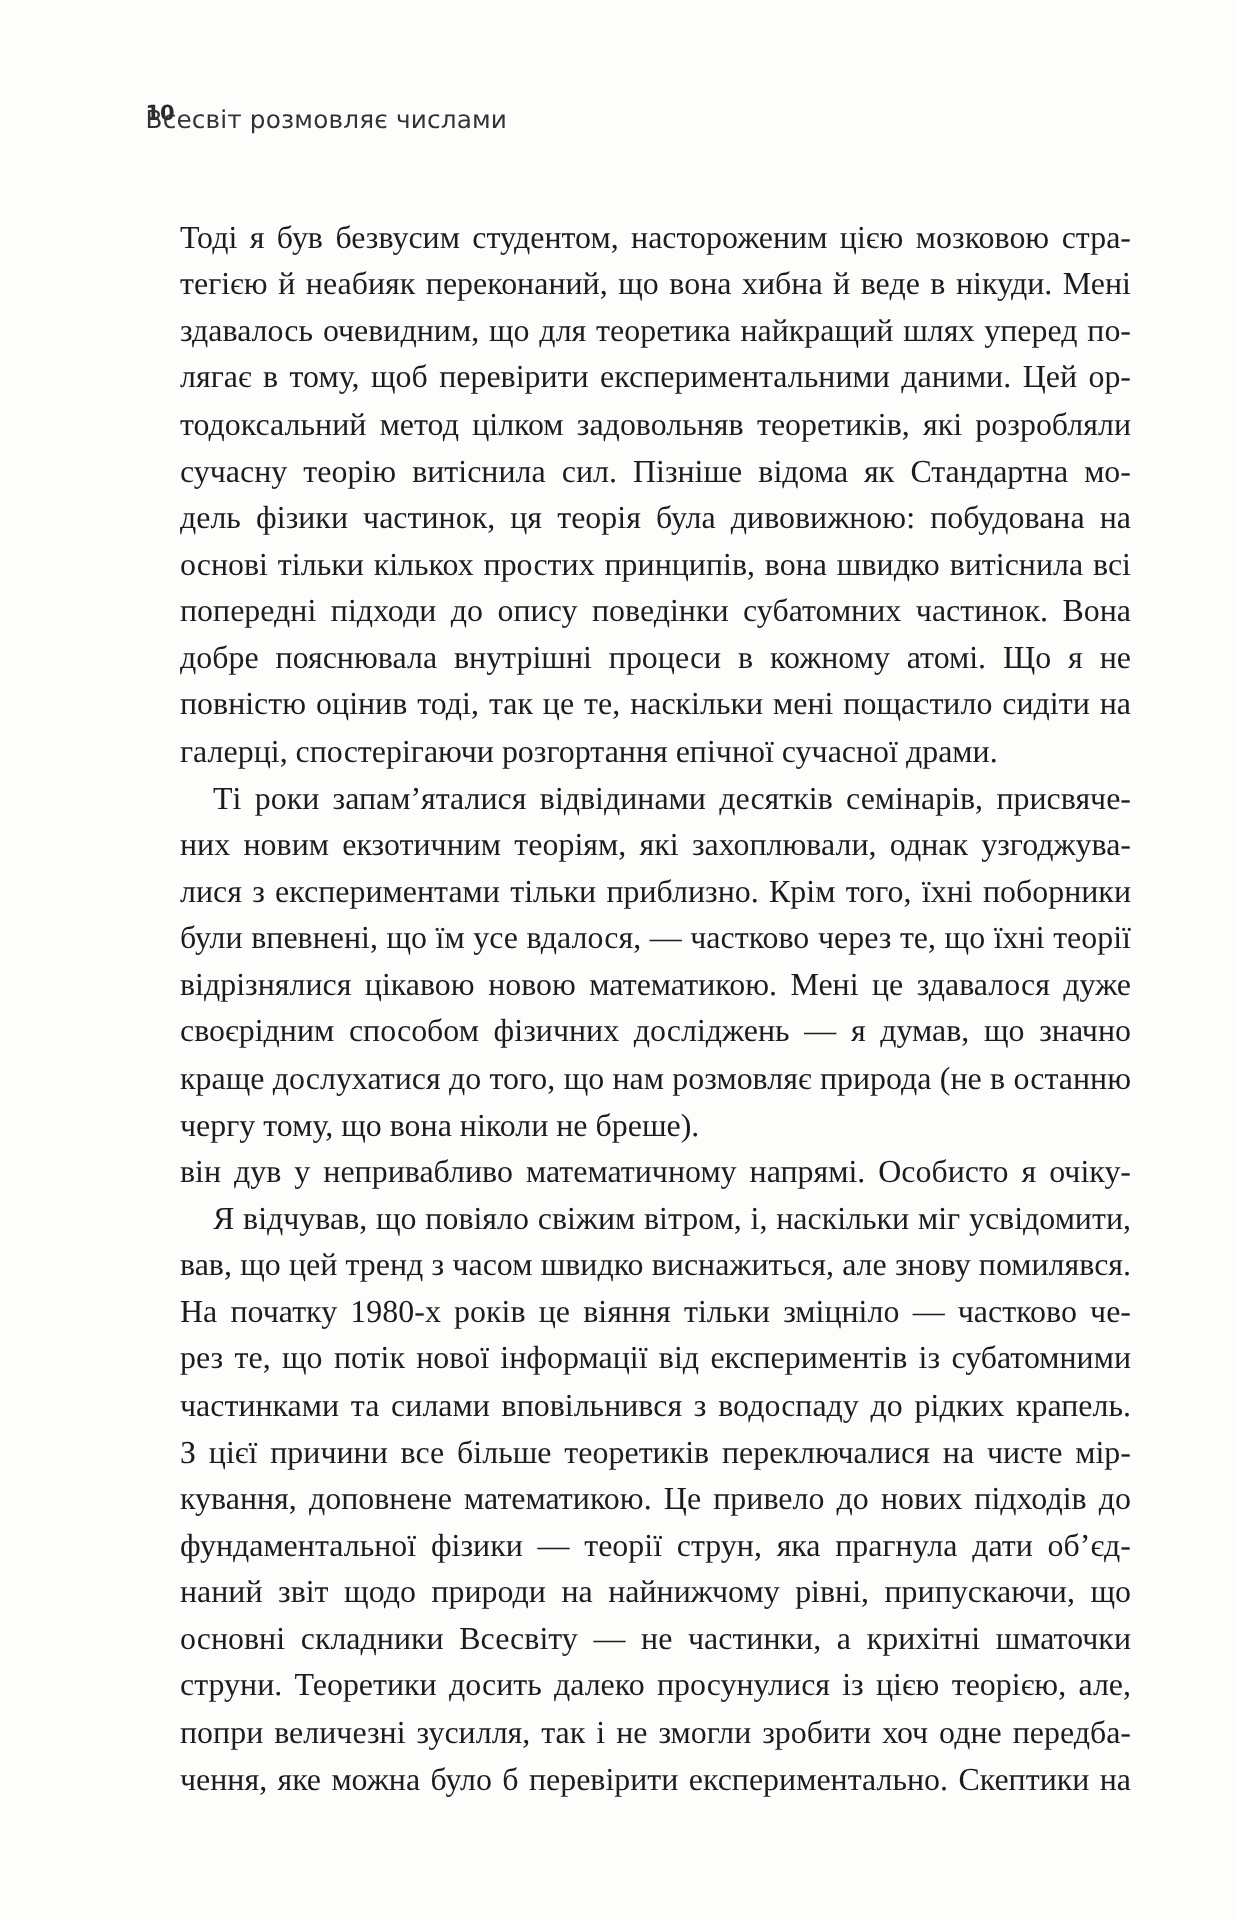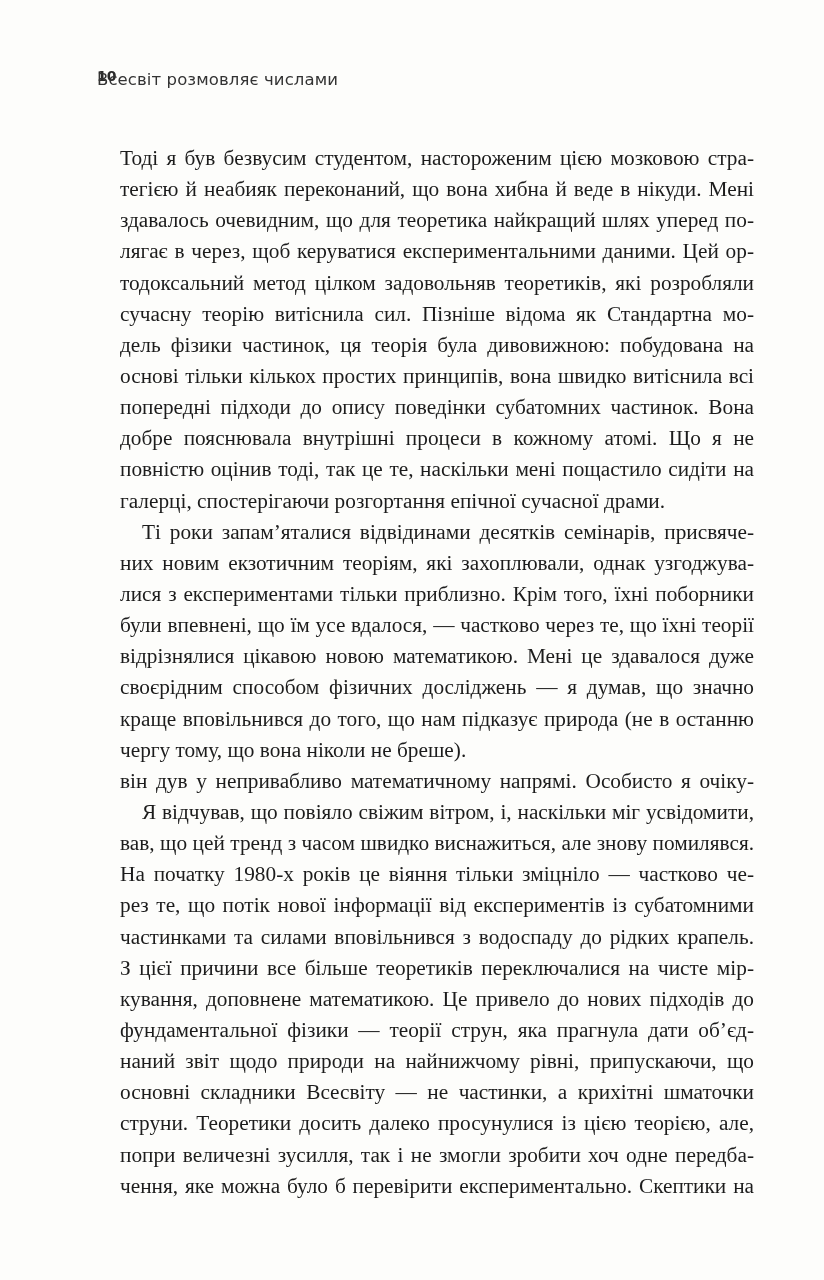--- a/index.html
+++ b/index.html
@@ -45,38 +45,38 @@
 <div class="header">
   <span class="page-num">10</span>
   <span class="running-title">Всесвіт розмовляє числами</span>
 </div>
 
 <div class="body-text" id="body-text">
     <div>
       <div class="line">Тоді я був безвусим студентом, настороженим цією мозковою стра-</div>
       <div class="line">тегією й неабияк переконаний, що вона хибна й веде в нікуди. Мені</div>
       <div class="line">здавалось очевидним, що для теоретика найкращий шлях уперед по-</div>
-      <div class="line">лягає в через, щоб керуватися експериментальними даними. Цей ор-</div>
+      <div class="line">лягає в тому, щоб перевірити експериментальними даними. Цей ор-</div>
       <div class="line">тодоксальний метод цілком задовольняв теоретиків, які розробляли</div>
       <div class="line">сучасну теорію витіснила сил. Пізніше відома як Стандартна мо-</div>
       <div class="line">дель фізики частинок, ця теорія була дивовижною: побудована на</div>
       <div class="line">основі тільки кількох простих принципів, вона швидко витіснила всі</div>
       <div class="line">попередні підходи до опису поведінки субатомних частинок. Вона</div>
       <div class="line">добре пояснювала внутрішні процеси в кожному атомі. Що я не</div>
       <div class="line">повністю оцінив тоді, так це те, наскільки мені пощастило сидіти на</div>
       <div class="line last">галерці, спостерігаючи розгортання епічної сучасної драми.</div>
     </div>
     <div>
       <div class="line indent">Ті роки запам’яталися відвідинами десятків семінарів, присвяче-</div>
       <div class="line">них новим екзотичним теоріям, які захоплювали, однак узгоджува-</div>
       <div class="line">лися з експериментами тільки приблизно. Крім того, їхні поборники</div>
       <div class="line">були впевнені, що їм усе вдалося, — частково через те, що їхні теорії</div>
       <div class="line">відрізнялися цікавою новою математикою. Мені це здавалося дуже</div>
       <div class="line">своєрідним способом фізичних досліджень — я думав, що значно</div>
-      <div class="line">краще вповільнився до того, що нам підказує природа (не в останню</div>
+      <div class="line">краще дослухатися до того, що нам розмовляє природа (не в останню</div>
       <div class="line last">чергу тому, що вона ніколи не бреше).</div>
     </div>
     <div>
       <div class="line">він дув у непривабливо математичному напрямі. Особисто я очіку-</div>
       <div class="line indent">Я відчував, що повіяло свіжим вітром, і, наскільки міг усвідомити,</div>
       <div class="line">вав, що цей тренд з часом швидко виснажиться, але знову помилявся.</div>
       <div class="line">На початку 1980-х років це віяння тільки зміцніло — частково че-</div>
       <div class="line">рез те, що потік нової інформації від експериментів із субатомними</div>
       <div class="line">частинками та силами вповільнився з водоспаду до рідких крапель.</div>
       <div class="line">З цієї причини все більше теоретиків переключалися на чисте мір-</div>

